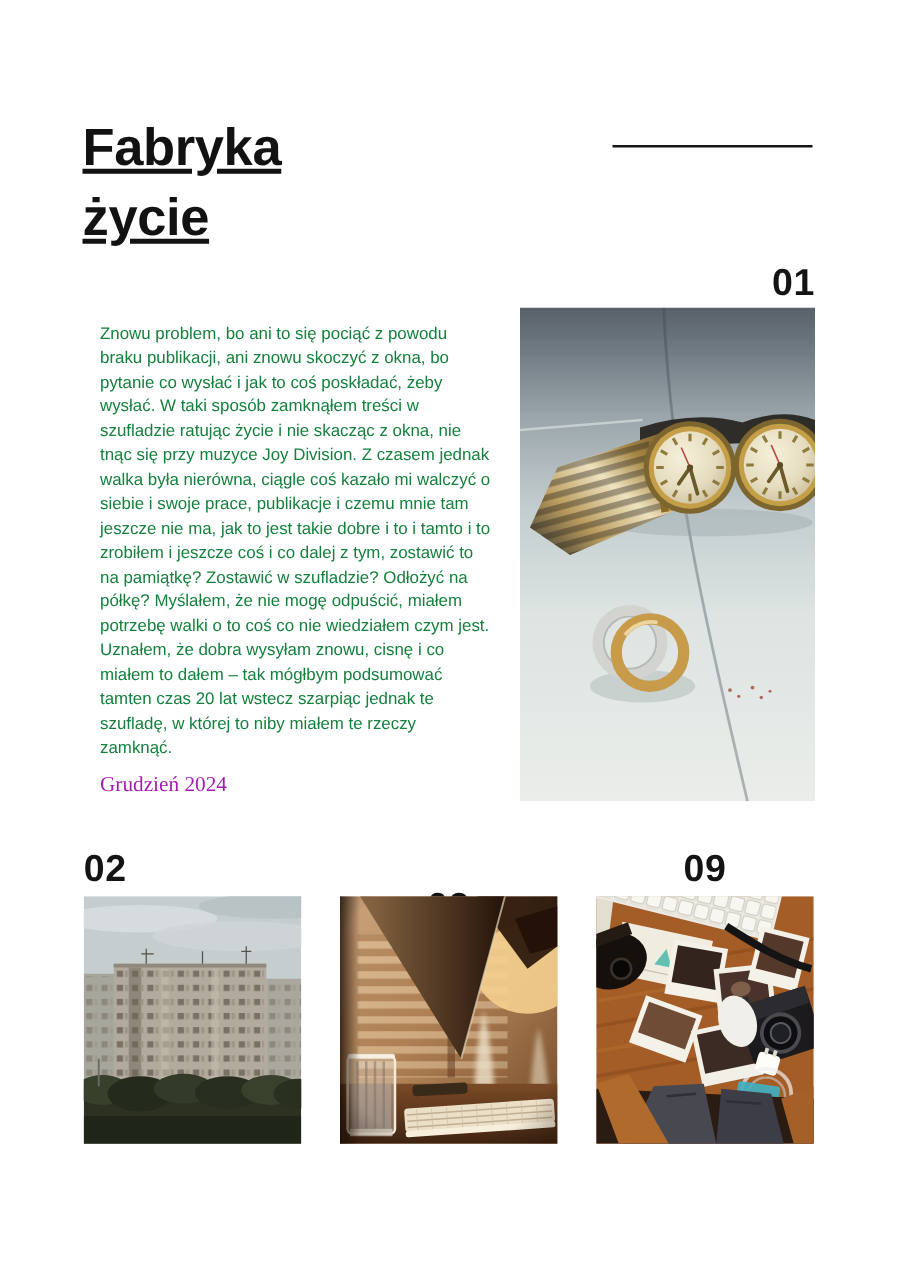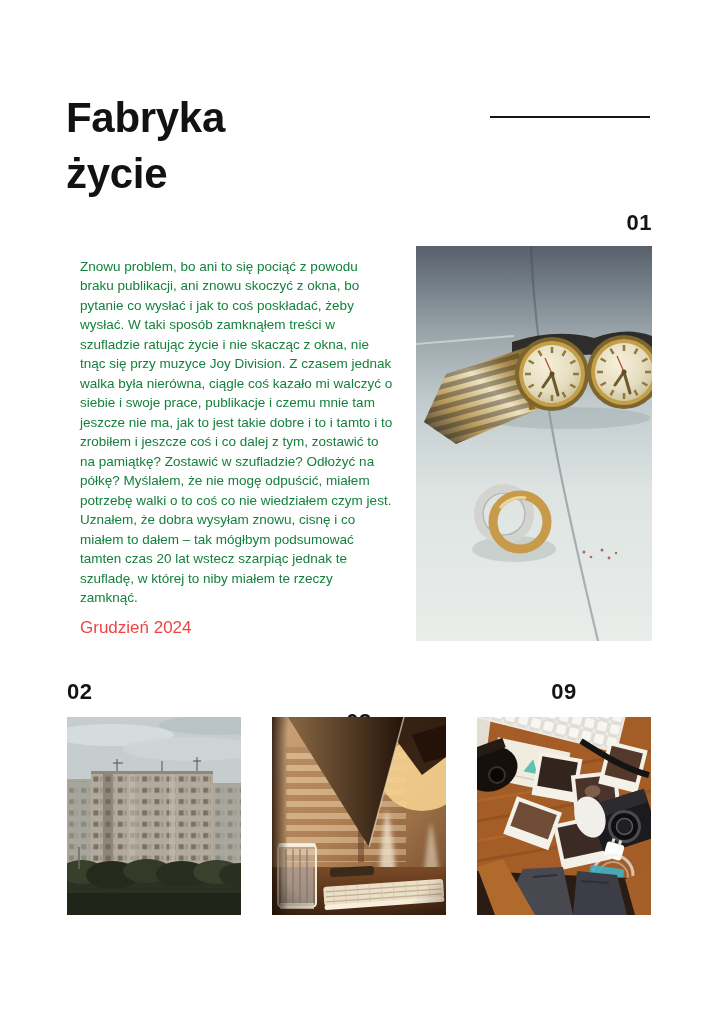--- a/index.html
+++ b/index.html
@@ -4,36 +4,36 @@
 <style>
   html,body { margin:0; padding:0; background:#ffffff; }
   .page {
     position:relative; width:720px; height:1023px; margin:0 auto;
     background:#ffffff; overflow:hidden;
     font-family:"Liberation Sans", sans-serif; color:#161616;
   }
   .title {
     position:absolute; left:66px; top:62px;
     font-size:42px; line-height:56px; font-weight:700;
-    letter-spacing:-0.3px; color:#121212;
+    letter-spacing:-0.3px; color:#121212;text-decoration:underline;
   }
   .header-rule {
     position:absolute; left:490px; top:116px; width:160px; height:2px;
     background:#161616;
   }
   .body-text {
     position:absolute; left:80px; top:243px; width:314px;
     font-size:13.5px; line-height:19.5px; color:#15803d;
   }
   .issue-date {
     position:absolute; left:80px; top:618px;
-    font-family:Liberation Sans, sans-serif; font-size:17px; color:#ef4444;
+    font-family:Liberation Serif, serif; font-size:17px; color:#a21caf;
   }
   .ph-label {
-    position:absolute; font-size:22px; font-weight:700; color:#141414;
+    position:absolute; font-size:30px; font-weight:700; color:#141414;
     letter-spacing:0.5px;
   }
   .ph-label.l01 { left:416px; top:210px; width:236px; text-align:right; }
   .ph-label.l02 { left:67px;  top:679px; width:174px; text-align:left; }
   .ph-label.l03 { left:272px; top:679px; width:174px; text-align:center;margin-top:30px; }
   .ph-label.l04 { left:477px; top:679px; width:174px; text-align:center; }
   .photo { position:absolute; display:block; }
   .photo-main { left:416px; top:246px; width:236px; height:395px; }
   .photo-g1 { left:67px;  top:717px; width:174px; height:198px; }
   .photo-g2 { left:272px; top:717px; width:174px; height:198px; }

